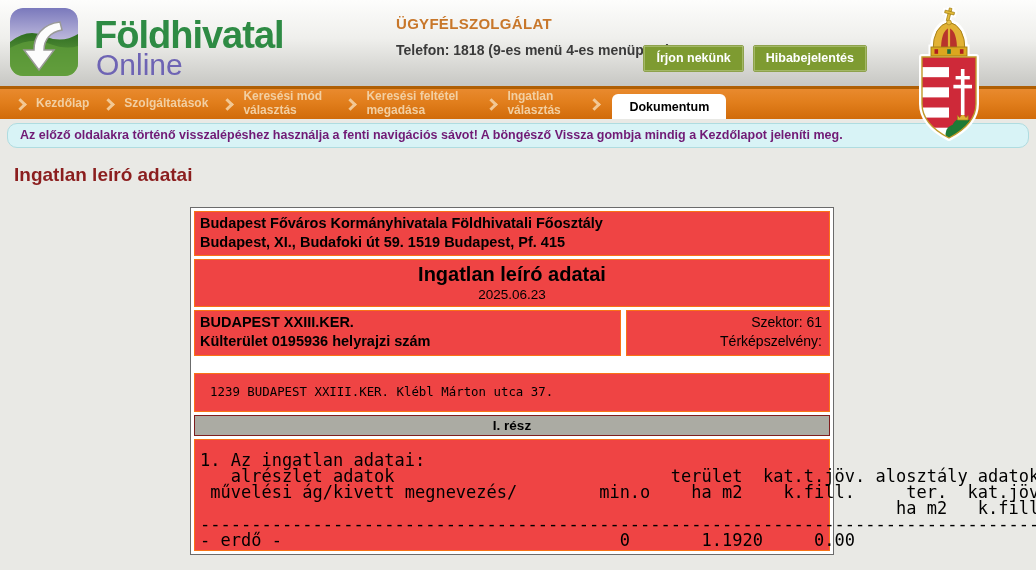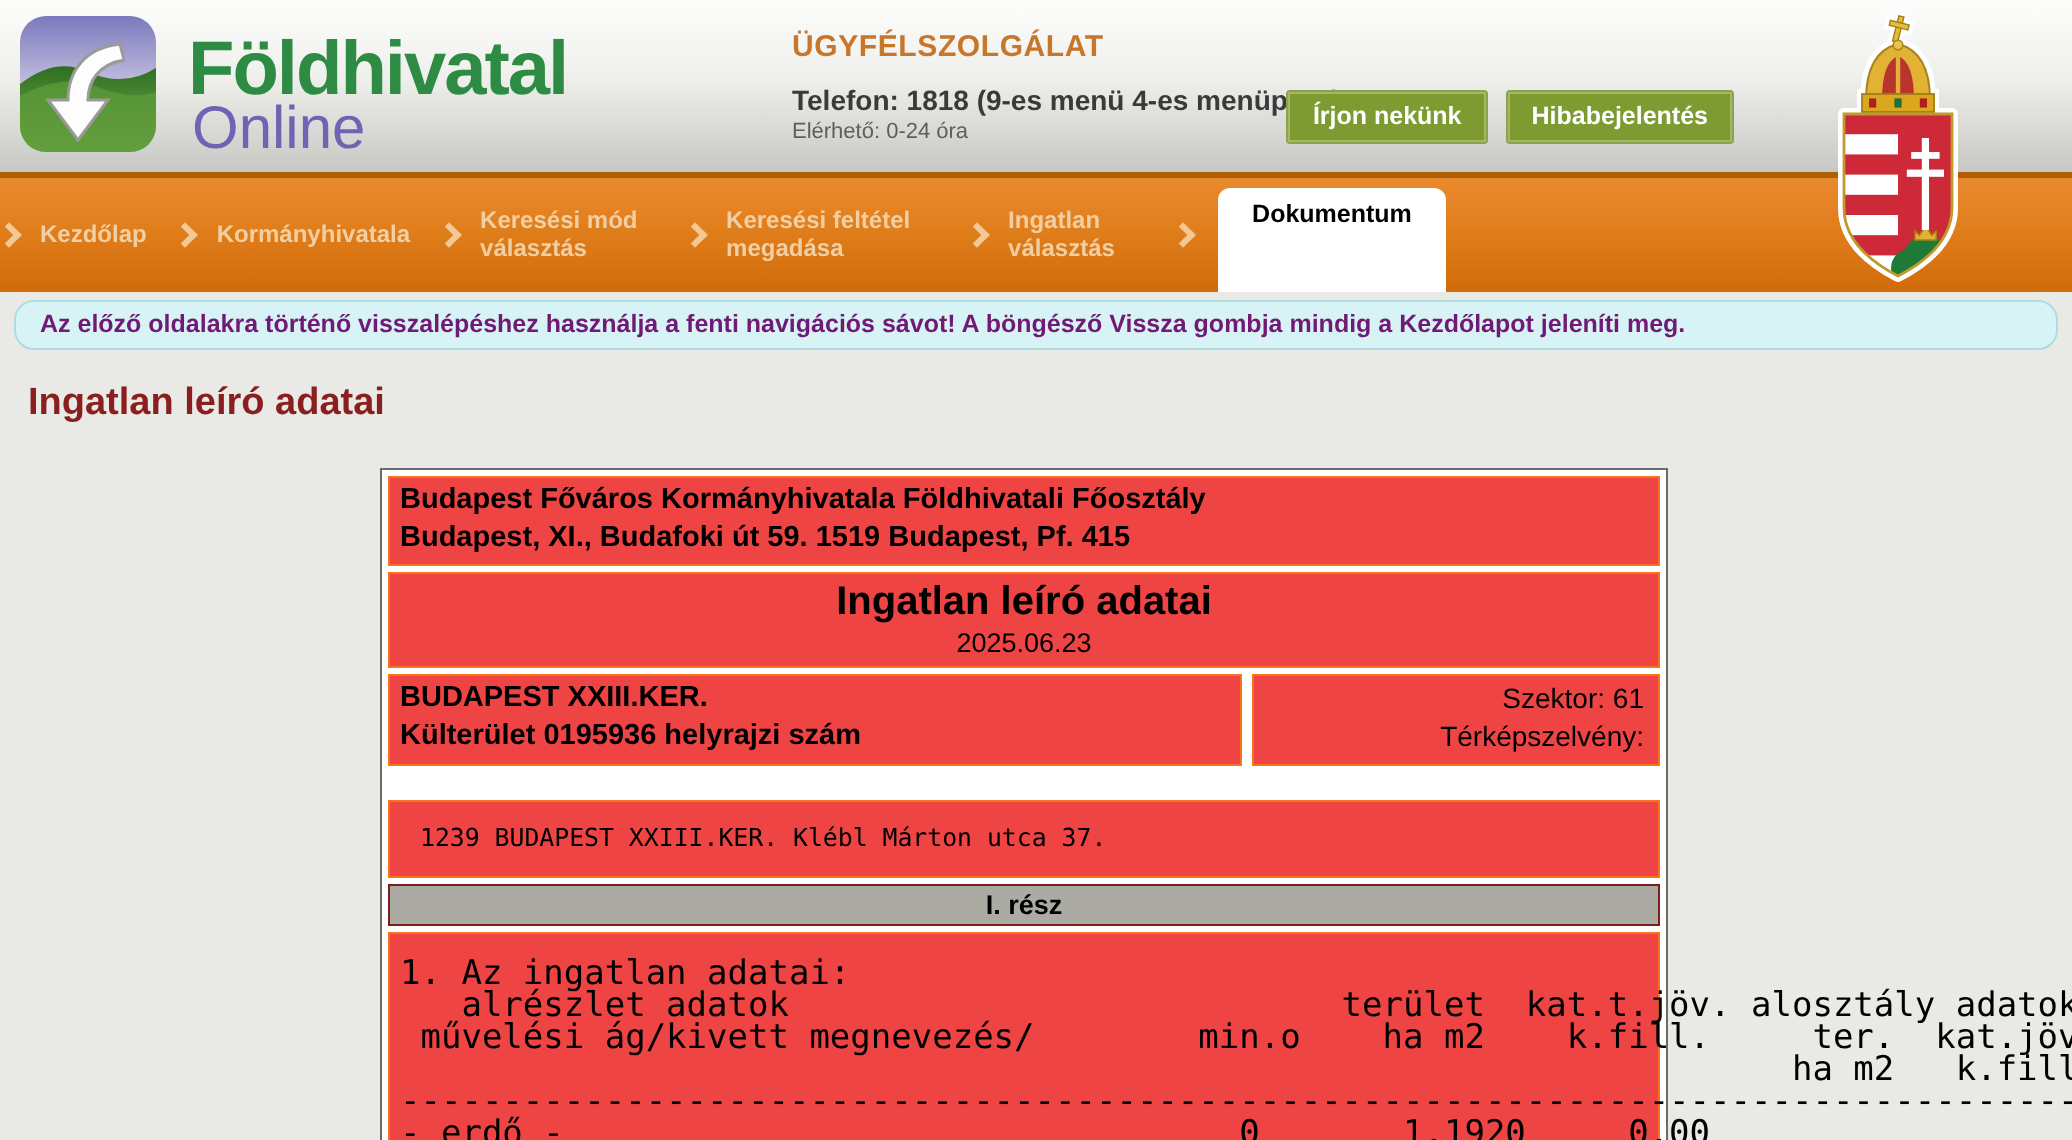--- a/index.html
+++ b/index.html
@@ -29,23 +29,23 @@
   .hdr-buttons { position:absolute; right:170px; top:46px; display:flex; gap:11px; }
   .btn-green {
     background:#7E9B31; color:#FFFFFF; font-weight:bold; font-size:12.5px;
     font-family:"Liberation Sans", sans-serif;
     border:1px solid #A3B866; outline:1px solid #8EA24C;
     padding:4px 11px 5px; border-radius:1px; cursor:pointer;
   }
 
   
   .navbar {
-    height:60px; border-top:3px solid #B05F04;
+    height:33px; border-top:3px solid #B05F04;
     background:linear-gradient(180deg,#E98A2E 0%,#E17E1C 45%,#D16B0A 100%);
-    display:flex; align-items:center; position:relative;
+    display:flex; align-items:center; padding-left:16px; position:relative;
   }
   .chev {
     width:9px; height:9px; flex:none;
     border-top:3px solid #F2C license894; border-right:3px solid #F2C894;
     border-top:3px solid #F2C894;
     transform:rotate(45deg);
     margin:0 11px 0 0;
   }
   .nav-item {
     color:#F2CFA2; font-weight:bold; font-size:12px; line-height:1.15;
@@ -126,34 +126,33 @@
       </div>
       <div class="logo-text">
         <div class="logo-title">Földhivatal</div>
         <div class="logo-sub">Online</div>
       </div>
     </div>
 
     <div class="support">
       <div class="support-heading">ÜGYFÉLSZOLGÁLAT</div>
       <div class="support-phone">Telefon: 1818 (9-es menü 4-es menüpont)</div>
-      <div class="support-hours">Elérhető: 0-24 óra</div>
     </div>
 
     <div class="hdr-buttons">
       <button class="btn-green">Írjon nekünk</button>
       <button class="btn-green">Hibabejelentés</button>
     </div>
   </header>
 
   <nav class="navbar">
     <span class="chev"></span>
     <span class="nav-item">Kezdőlap</span>
     <span class="chev"></span>
-    <span class="nav-item">Kormányhivatala</span>
+    <span class="nav-item">Szolgáltatások</span>
     <span class="chev"></span>
     <span class="nav-item w3">Keresési mód
 választás</span>
     <span class="chev"></span>
     <span class="nav-item w4">Keresési feltétel
 megadása</span>
     <span class="chev"></span>
     <span class="nav-item w5">Ingatlan
 választás</span>
     <span class="chev"></span>

